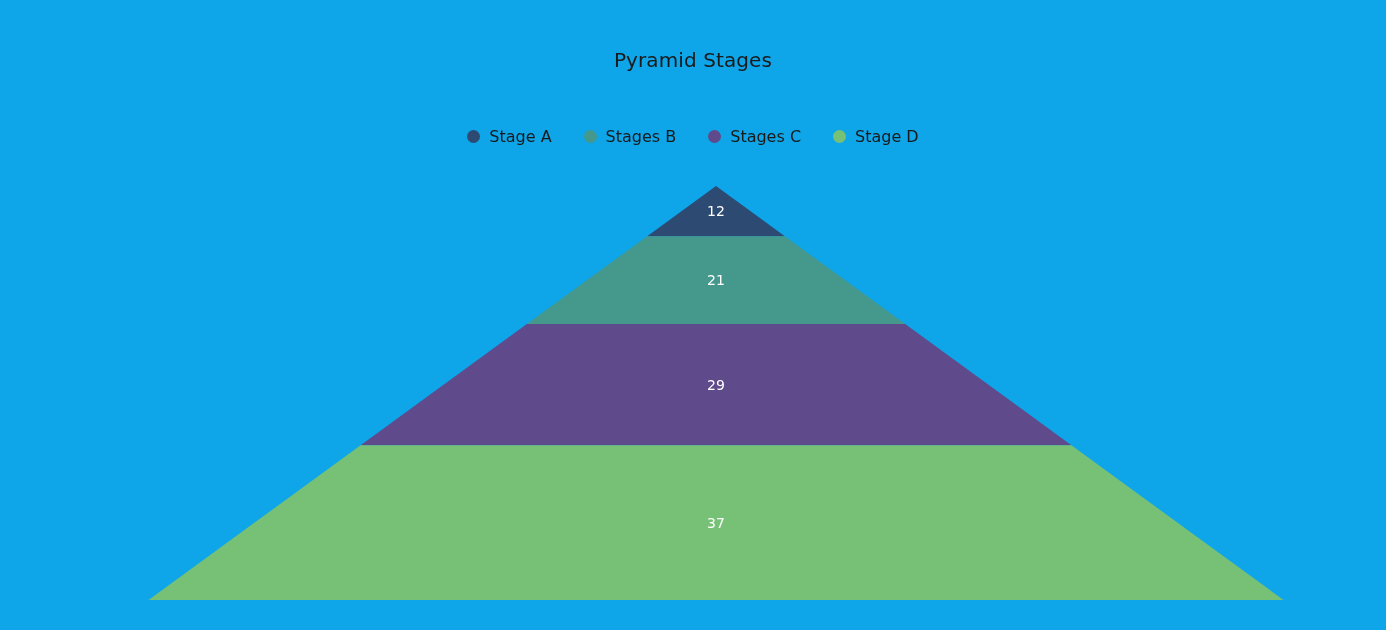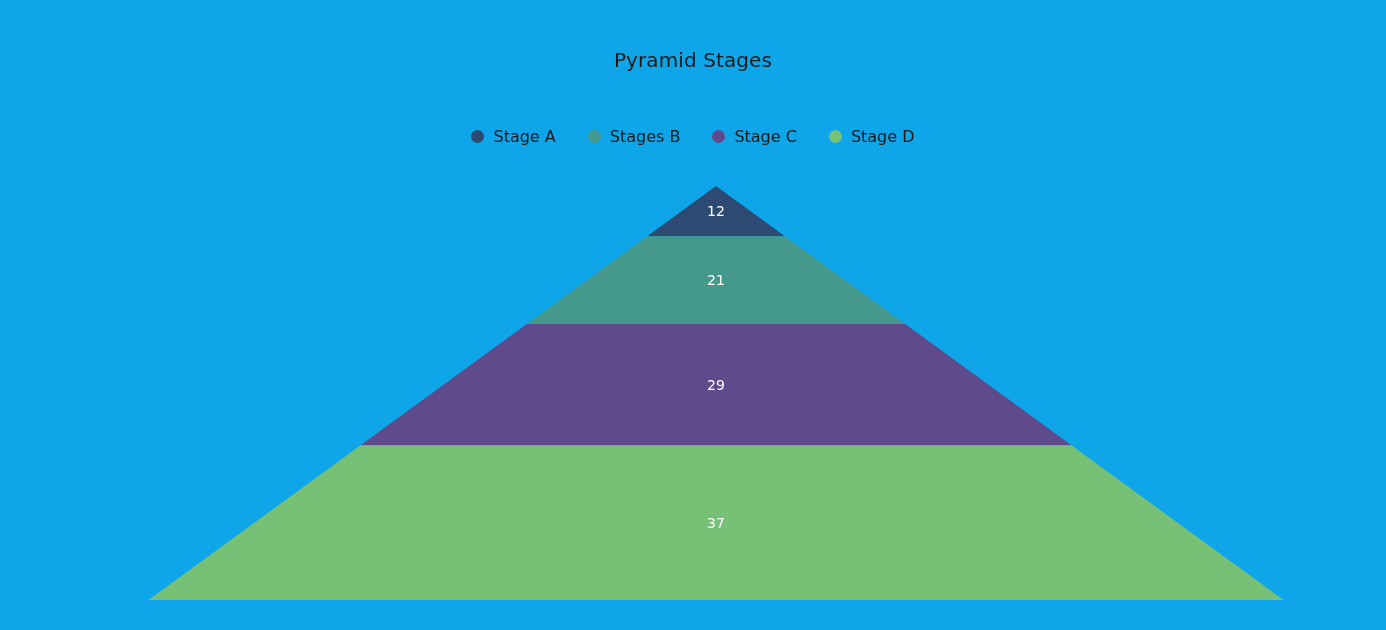--- a/index.html
+++ b/index.html
@@ -96,21 +96,21 @@
     <div class="legend-item">
       <span class="legend-swatch" style="background: rgb(45, 74, 114);"></span>
       <span class="legend-label">Stage A</span>
     </div>
     <div class="legend-item">
       <span class="legend-swatch" style="background: rgb(69, 152, 140);"></span>
       <span class="legend-label">Stages B</span>
     </div>
     <div class="legend-item">
       <span class="legend-swatch" style="background: rgb(95, 75, 139);"></span>
-      <span class="legend-label">Stage C</span>
+      <span class="legend-label">Stages C</span>
     </div>
     <div class="legend-item">
       <span class="legend-swatch" style="background: rgb(119, 193, 119);"></span>
       <span class="legend-label">Stage D</span>
     </div>
   </div>
 
   <div id="pyramid-area">
     <svg id="pyramid-svg" viewBox="0 0 1386 630">
       <g id="pyramid-segments">

